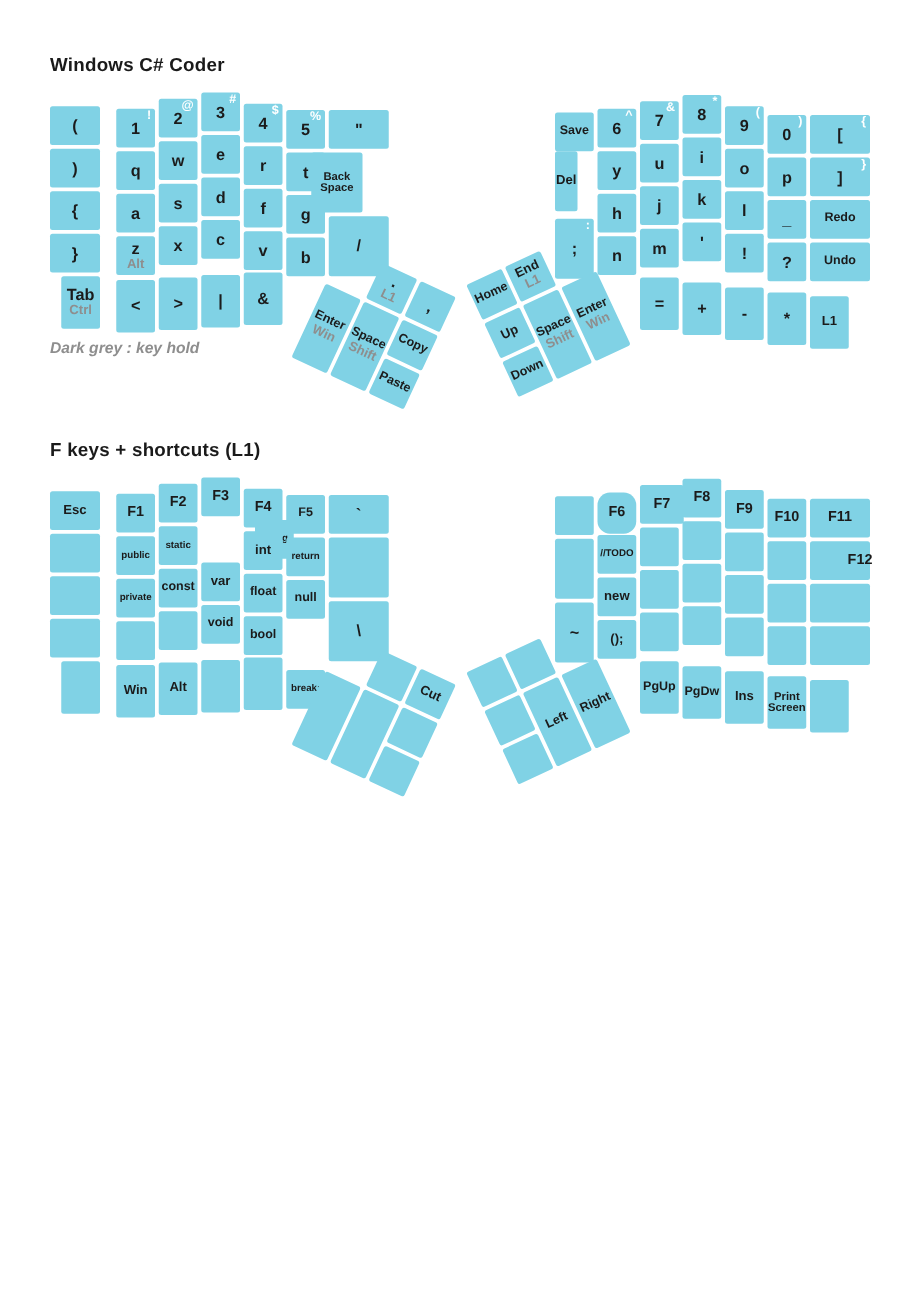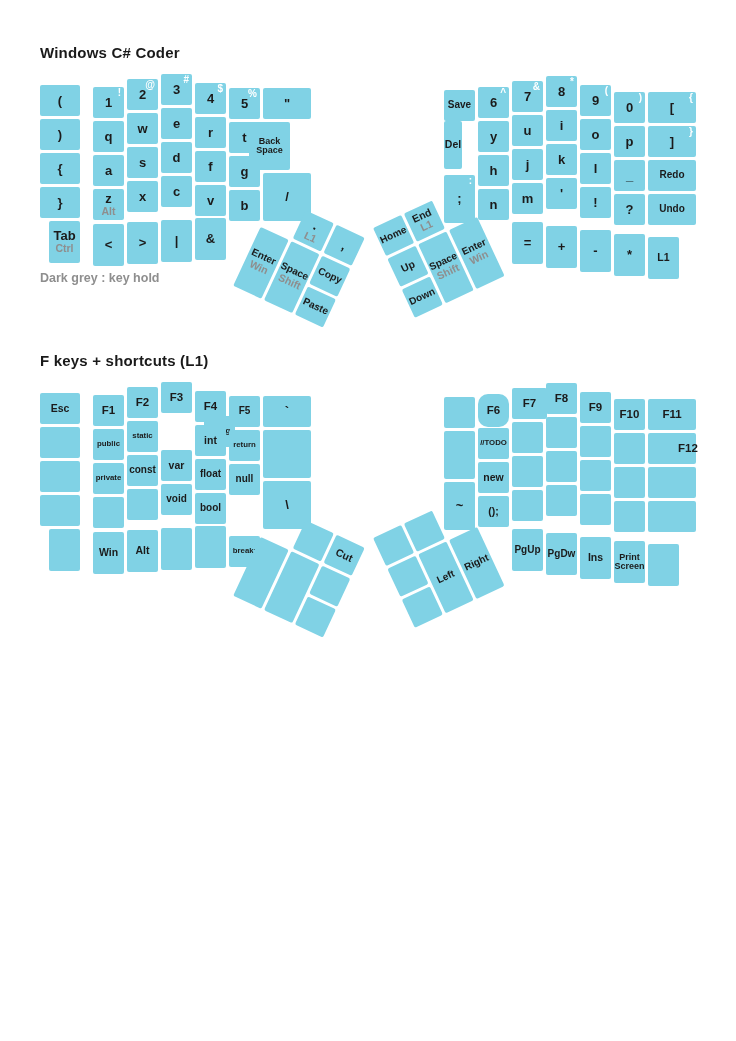--- a/index.html
+++ b/index.html
@@ -2,21 +2,21 @@
 <html><head>
 <meta charset="utf-8">
 <style>
   html,body{margin:0;padding:0;background:#fff;}
   #board{position:relative;width:736px;height:1041px;background:var(--bg,#fff);overflow:hidden;
          font-family:"Liberation Sans",sans-serif;}
   .title{position:absolute;margin:0;font-weight:700;font-size:15px;color:#1a1a1a;
          font-family:"Liberation Sans",sans-serif;letter-spacing:.2px;}
   .t1{left:40px;top:44px;}
   .t2{left:40px;top:352px;}
-  .note{position:absolute;left:40px;top:271px;font-weight:700;font-size:12.5px;color:var(--hold,#8e8e8e);}
+  .note{position:absolute;left:40px;top:271px;font-weight:700;font-size:12.5px;color:var(--hold,#8e8e8e);font-style:italic;}
   .half,.cluster{position:absolute;}
   .cluster{transform-origin:0 0;width:99px;height:99px;}
   .key{position:absolute;background:var(--key,#80d2e5);border-radius:2px;box-sizing:border-box;
        display:flex;flex-direction:column;align-items:center;justify-content:center;
        color:var(--ink,#1b1b1b);font-weight:700;overflow:visible;}
   .klabel{line-height:1.05;white-space:nowrap;text-align:center;}
   .khold{color:var(--hold,#8e8e8e);font-size:10.5px;line-height:1.1;white-space:nowrap;text-align:center;}
   .kshift{position:absolute;top:0px;right:3px;color:var(--shift,#ffffff);font-size:10px;line-height:1.2;}
 </style>
 </head>

